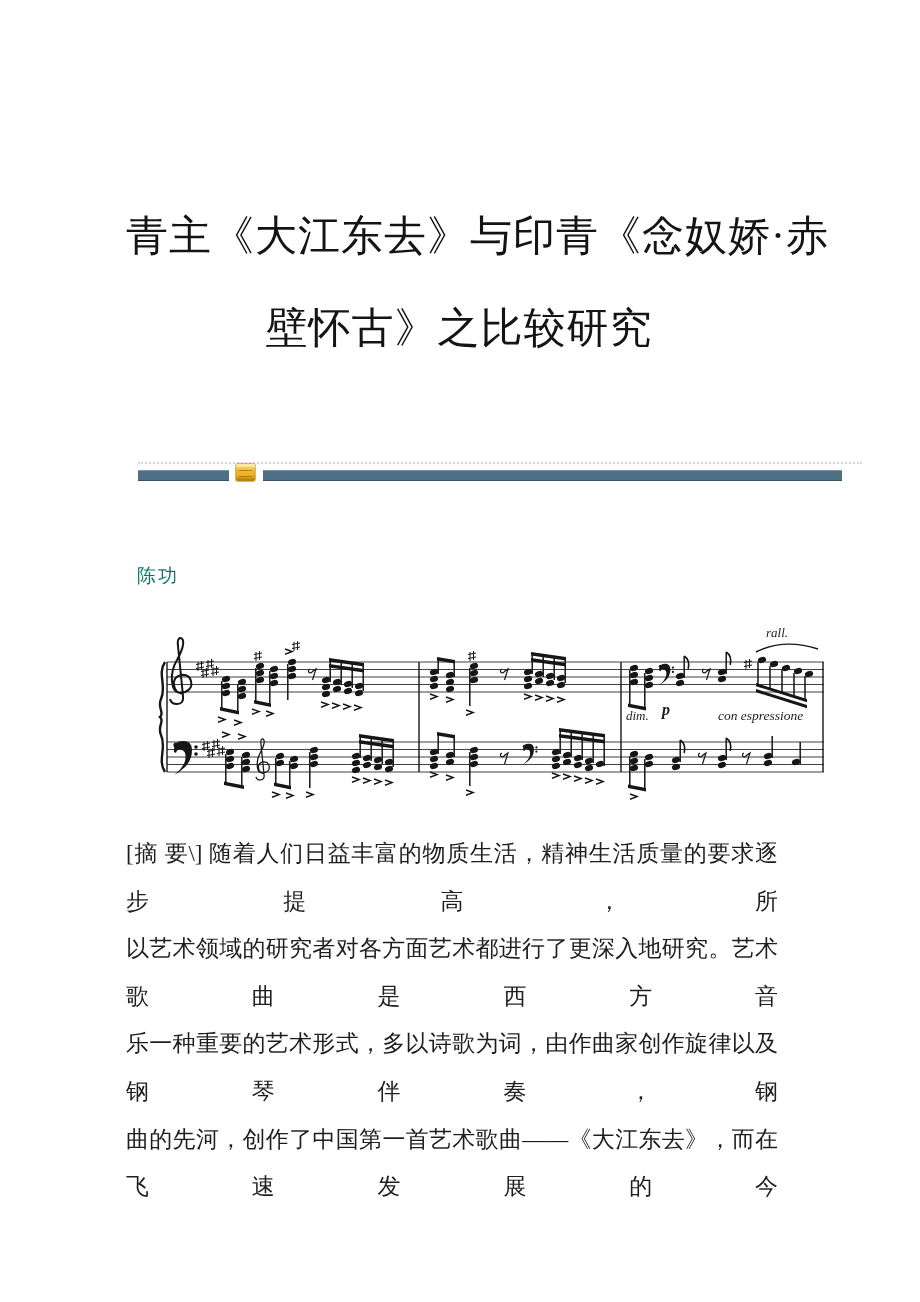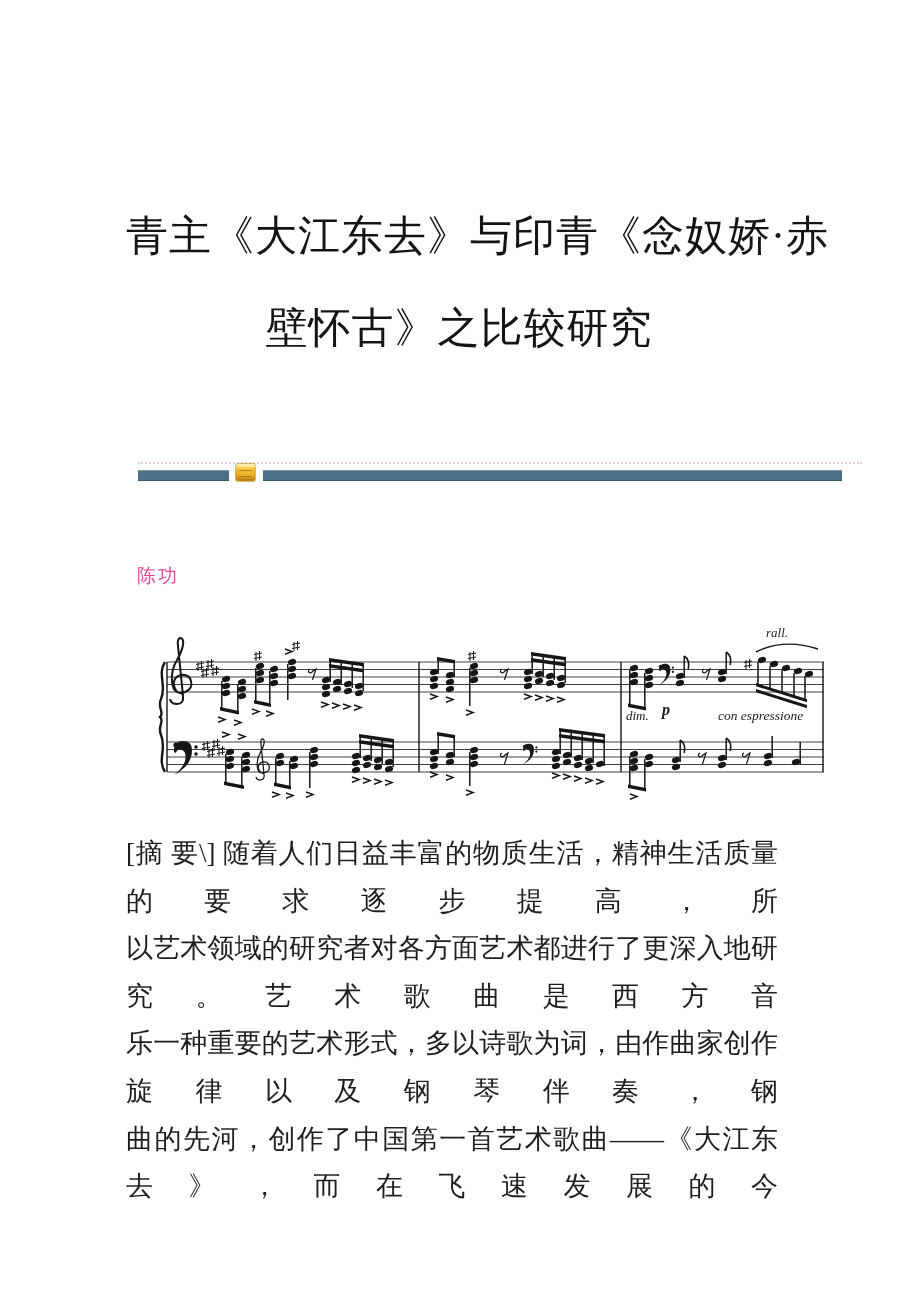--- a/index.html
+++ b/index.html
@@ -38,36 +38,36 @@
     background:linear-gradient(#fbd957 8%, #f4bb2e 40%, #e09f1a 100%);
     box-shadow:inset 0 3px 0 rgba(255,255,255,.45), inset 0 -3px 2px rgba(140,90,0,.45), 0 0 0 1px rgba(190,140,20,.6);
   }
   .gold-icon::after{
     content:"";position:absolute;left:3px;right:3px;top:6px;height:5px;
     border-top:1px solid rgba(120,80,0,.55);border-bottom:1px solid rgba(120,80,0,.55);
   }
 
   
   .author{
-    position:absolute;left:137px;top:563px;font-size:19px;color:#ec4899;
+    position:absolute;left:137px;top:563px;font-size:19px;color:#0f766e;
     letter-spacing:2px;
   }
 
   
   .score-figure{position:absolute;left:156px;top:616px;width:670px;height:186px;}
   .score-figure svg{display:block;width:670px;height:186px;}
   .score-figure text{font-family:"Liberation Serif","DejaVu Serif",serif;}
   .mark{font-style:italic;fill:#1c1c1c;}
 
   
   .abstract{
     position:absolute;left:126px;top:830px;width:652px;color:#1e1e1e;
   }
   .abstract .aline{
-    font-size:27px;line-height:47.6px;white-space:normal;
+    font-size:23px;line-height:47.6px;white-space:normal;
     text-align:justify;text-align-last:justify;text-justify:inter-character;
   }
 </style>
 </head>
 <body>
 
 <div class="page">
 
   <div class="title-line l1">青主《大江东去》与印青《念奴娇·赤</div>
   <div class="title-line l2">壁怀古》之比较研究</div>

